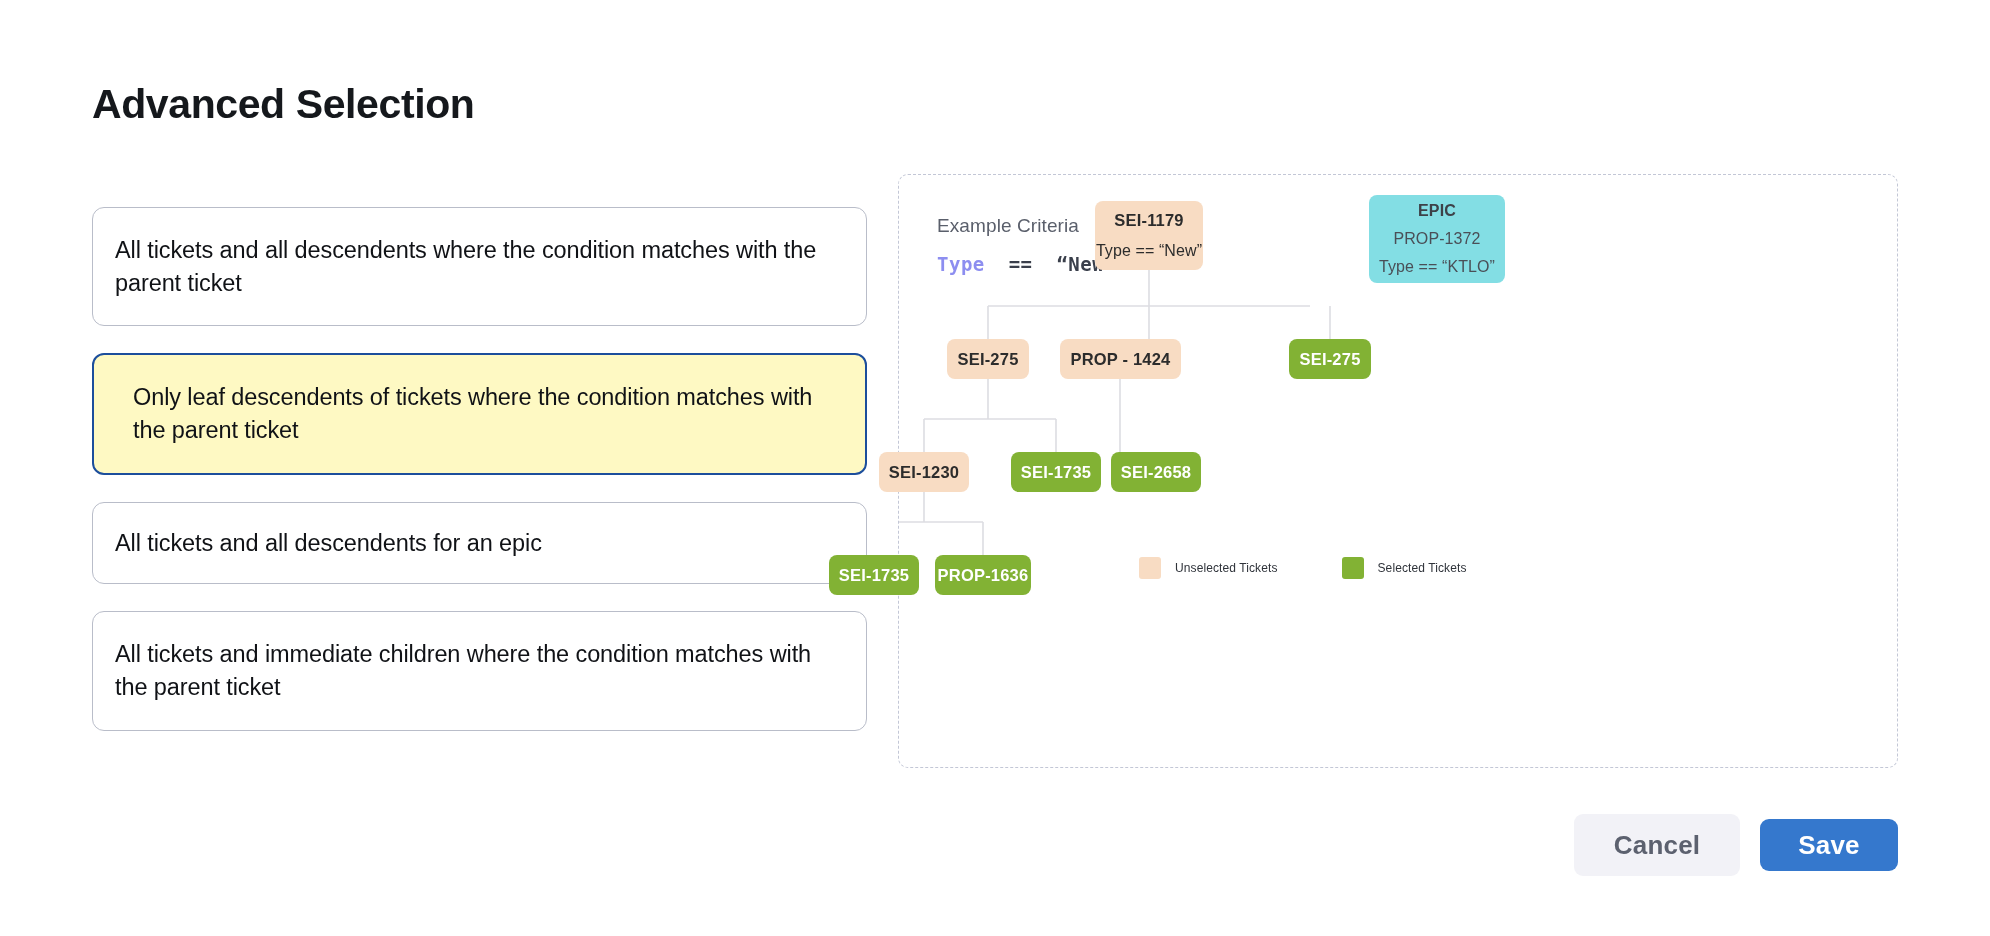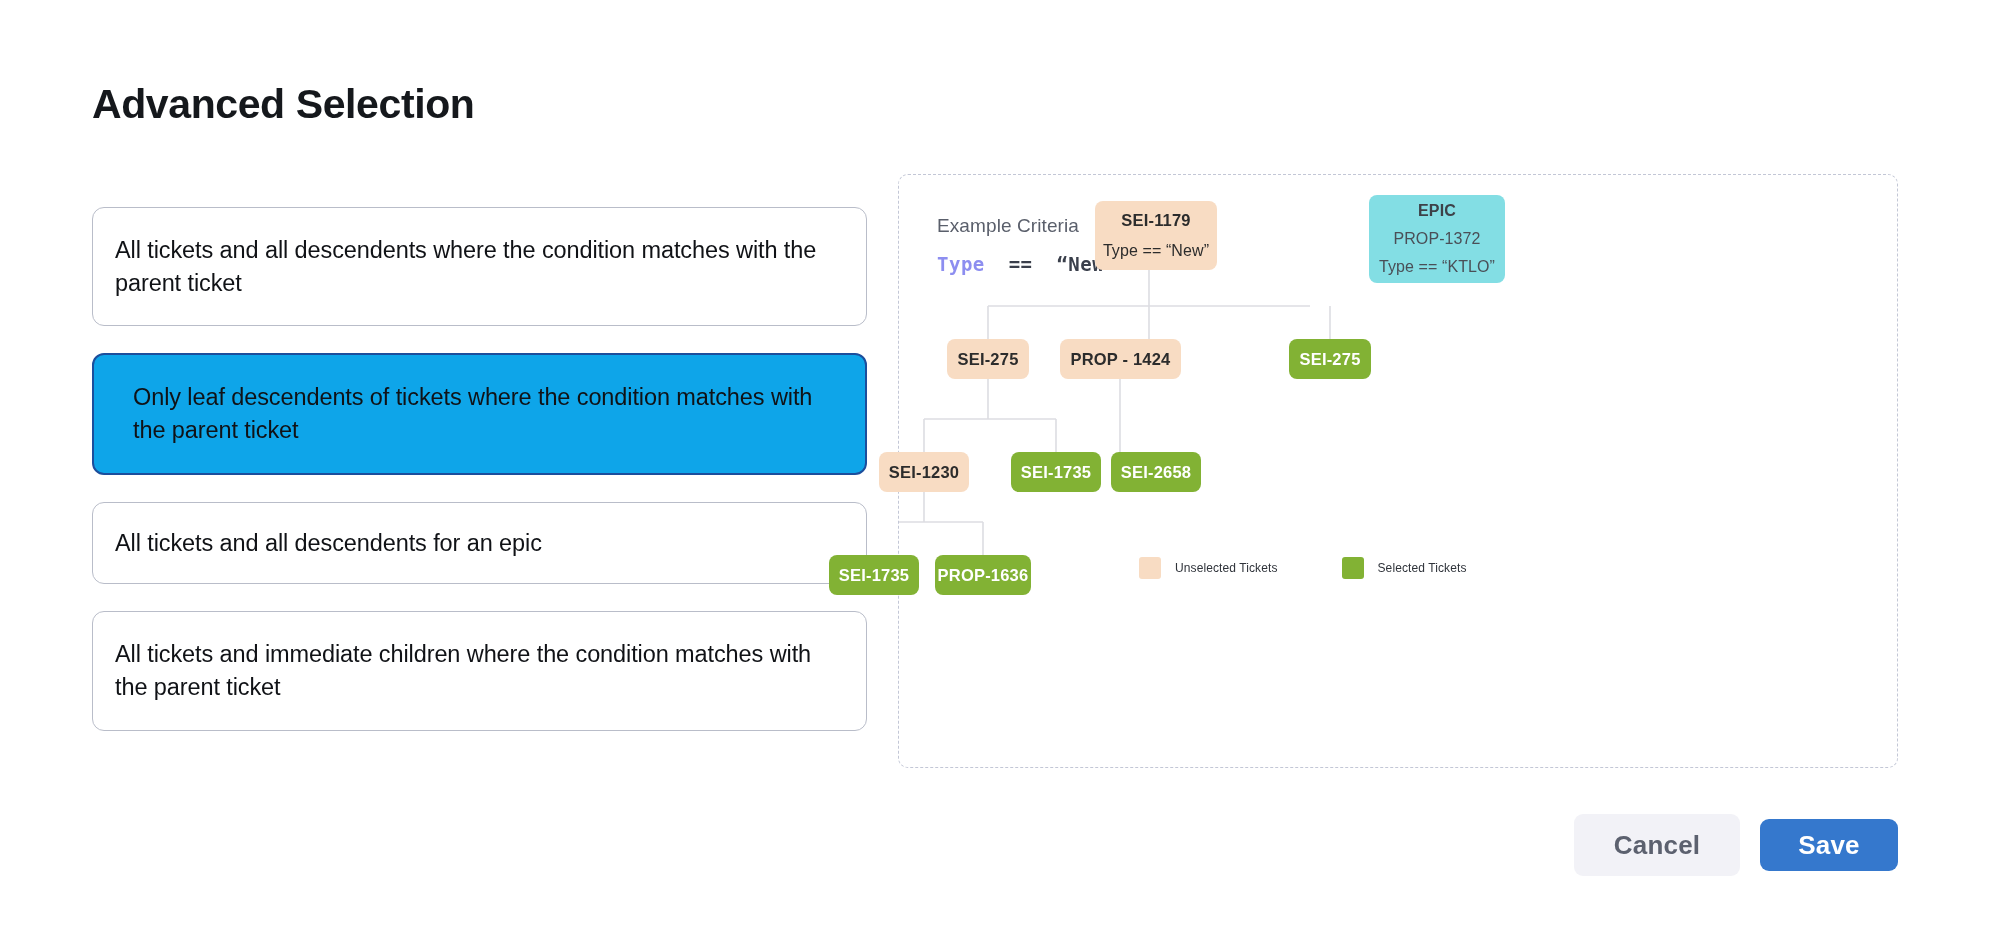--- a/index.html
+++ b/index.html
@@ -45,21 +45,21 @@
   }
   .option-card .option-label {
     display: block;
     font-size: 23.5px;
     line-height: 1.39;
     color: #101216;
     letter-spacing: -0.1px;
   }
   .option-card.is-selected {
     border: 2.5px solid #1c4e9c;
-    background: #0ea5e9;
+    background: #fef9c3;
     padding-left: 39px;
   }
   .option-card.two-line { min-height: 118px; }
   .option-card.one-line { min-height: 78px; padding-top: 24px; padding-bottom: 24px;}
 
   
   #diagram-panel {
     position: absolute;
     left: 898px; top: 174px;
     width: 1000px; height: 594px;
@@ -221,21 +221,21 @@
 
         <path d="M221 204 L221 277"></path>
 
         <path d="M25 317 L25 347"></path>
         <path d="M-25 347 L84 347"></path>
         <path d="M-25 347 L-25 380"></path>
         <path d="M84 347 L84 380"></path>
       </g>
     </svg>
 
-    <div class="node unselected" style="left:196px; top:26px; width:122px; height:69px;">
+    <div class="node unselected" style="left:196px; top:26px; width:108px; height:69px;">
       <span class="node-line">SEI-1179</span>
       <span class="node-sub">Type == “New”</span>
     </div>
 
     <div class="node epic" style="left:470px; top:20px; width:136px; height:88px;">
       <span class="node-line">EPIC</span>
       <span class="node-line node-sub">PROP-1372</span>
       <span class="node-sub">Type == “KTLO”</span>
     </div>
 

